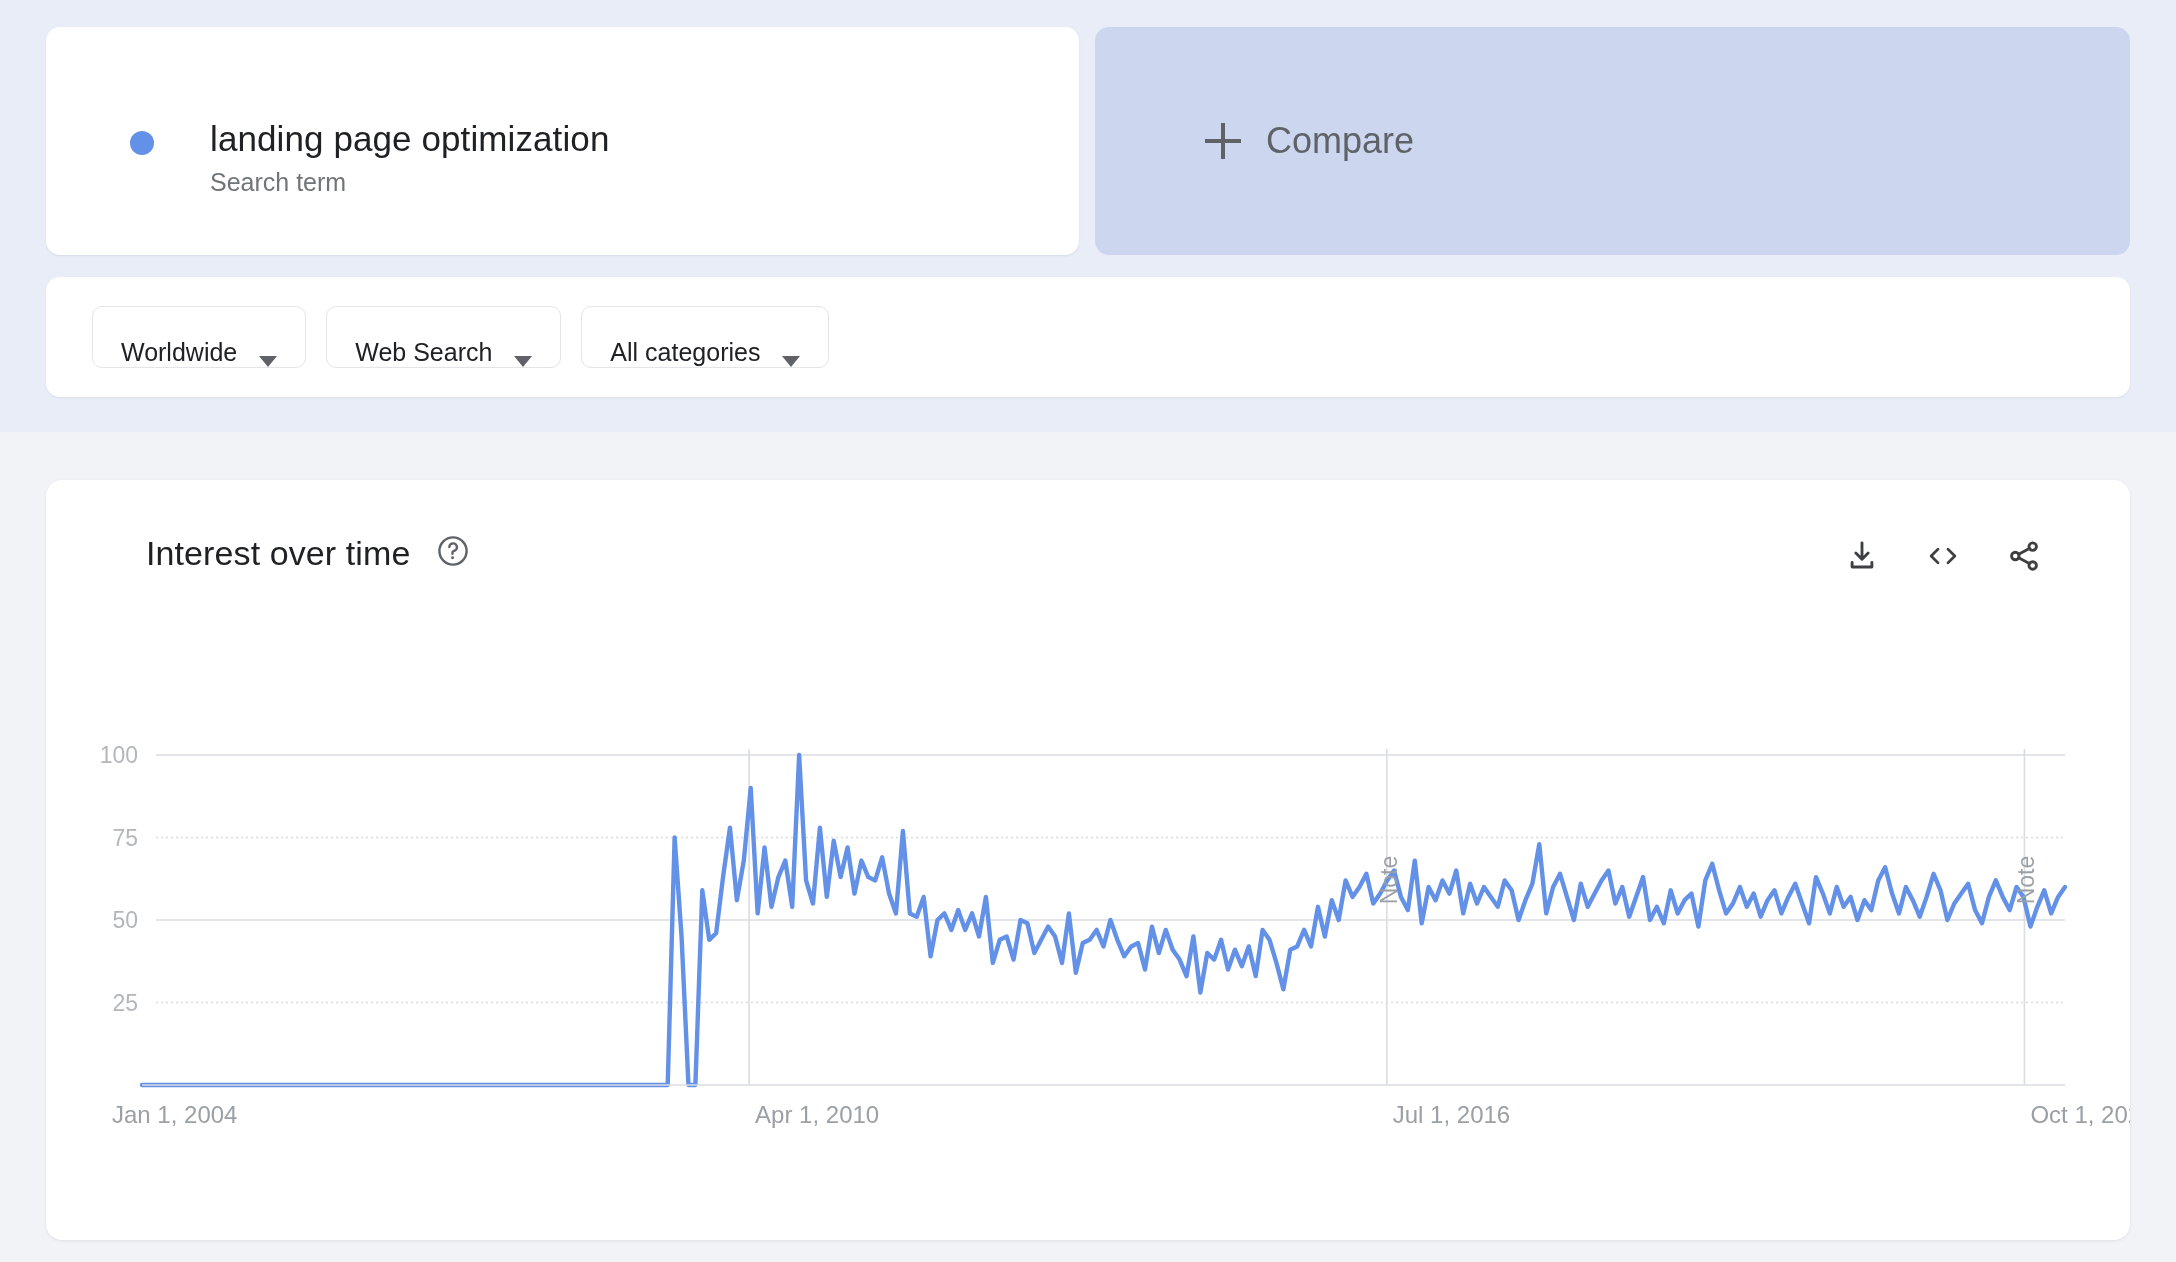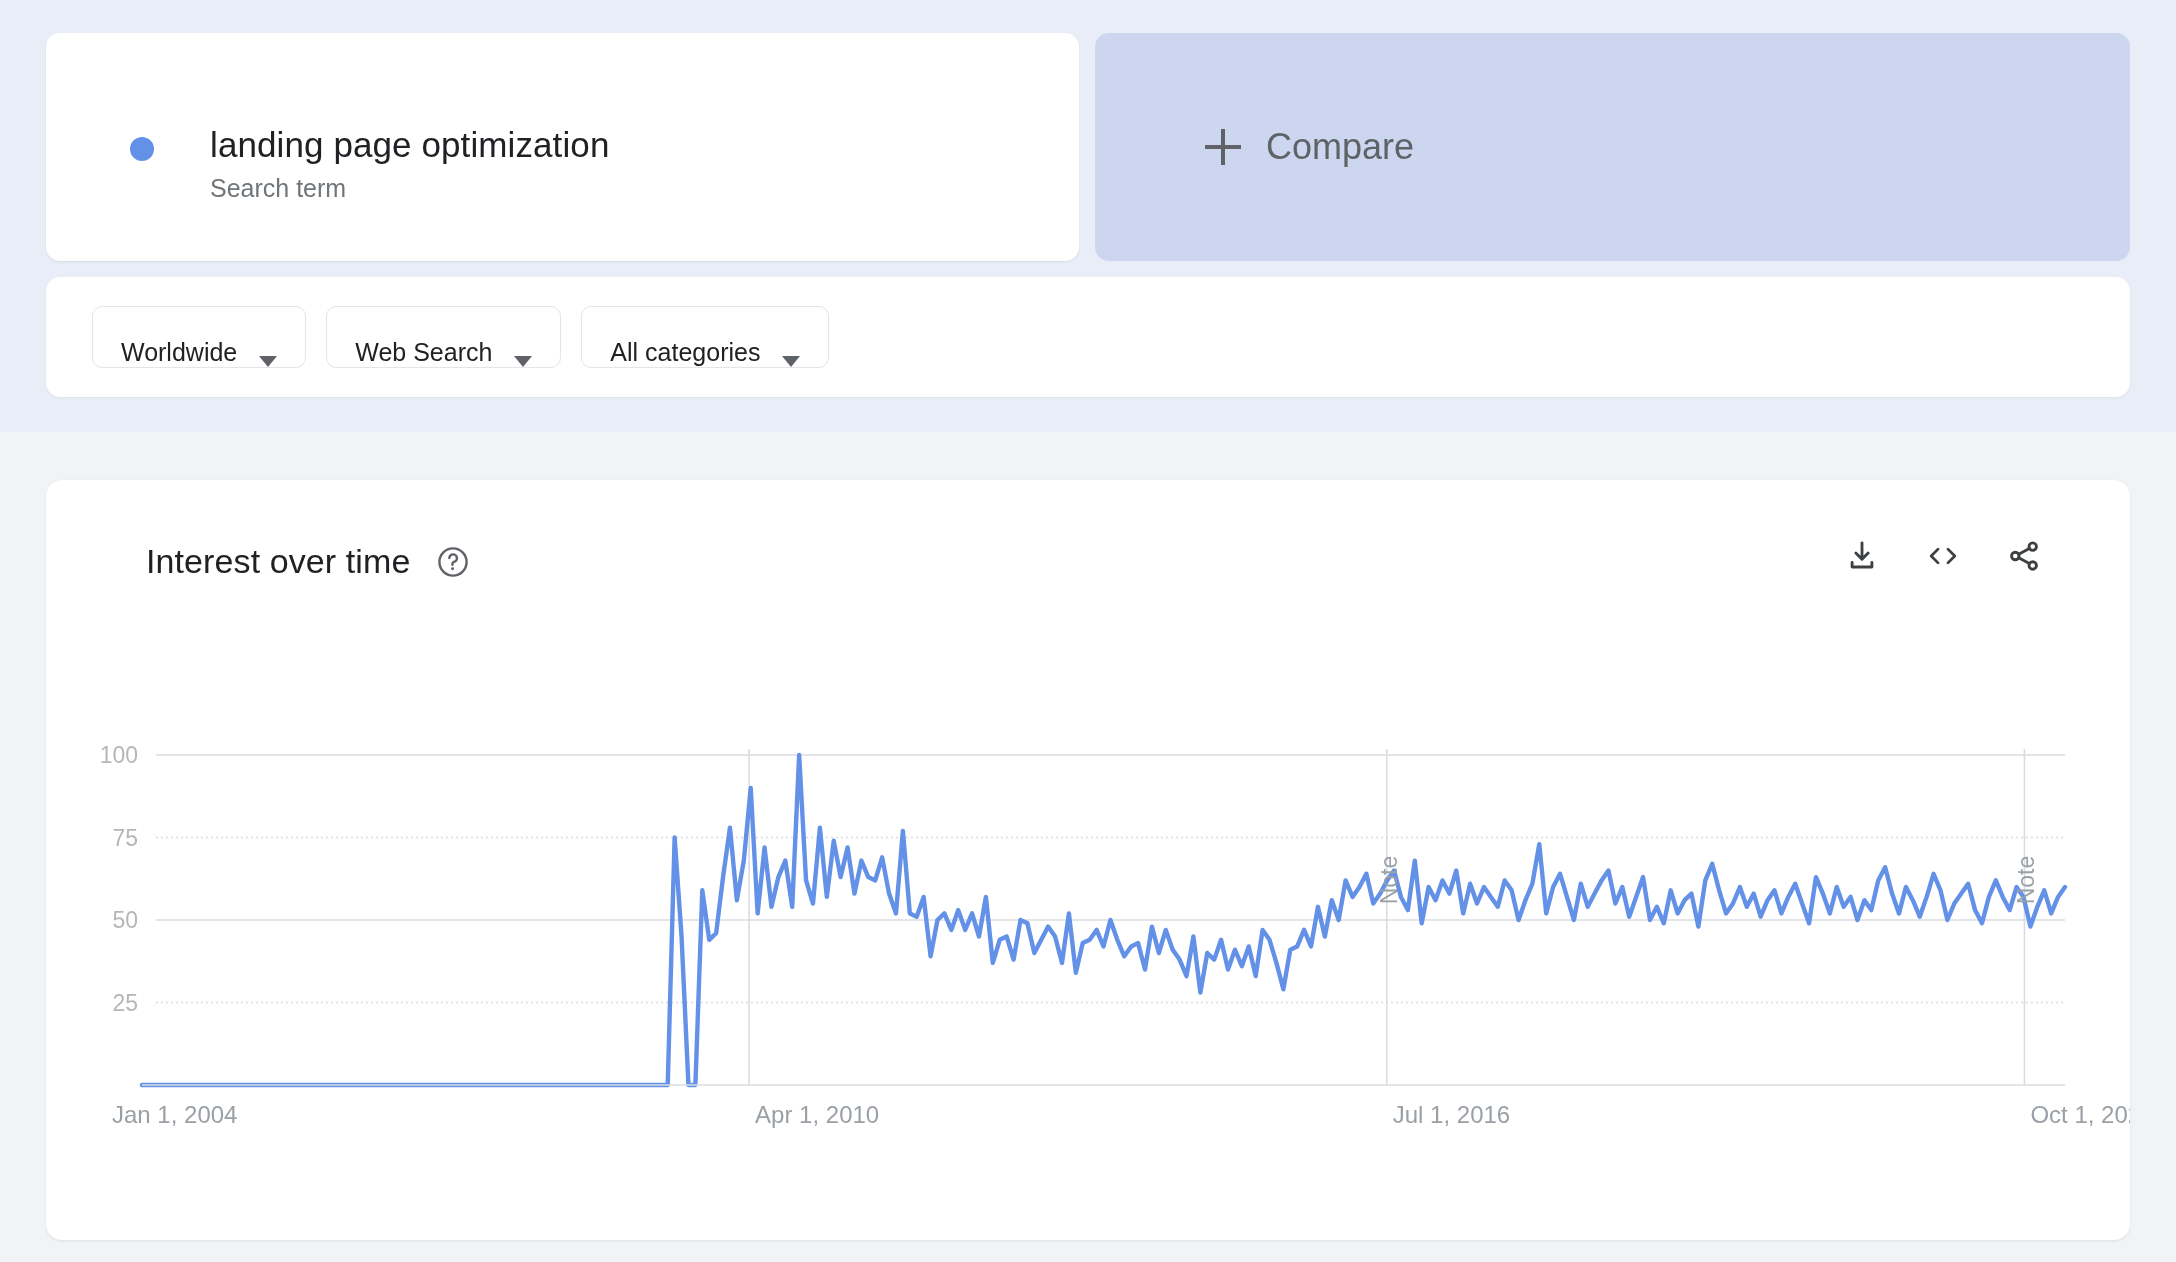--- a/index.html
+++ b/index.html
@@ -20,21 +20,21 @@
     background: #e8edf7;
   }
   #band-bottom {
     position: absolute; left: 0; top: 432px;
     width: 2176px; height: 830px;
     background: #f1f3f6;
   }
 
   
   #top-row {
-    position: absolute; left: 46px; top: 33px;
+    position: absolute; left: 46px; top: 27px;
     width: 2084px; height: 228px;
     display: flex;
   }
 
   #term-card {
     width: 1033px; height: 228px;
     background: #ffffff;
     border-radius: 14px;
     position: relative;
     box-shadow: 0 1px 2px rgba(60,64,67,0.10);
@@ -117,22 +117,22 @@
 
   
   #chart-card {
     position: absolute; left: 46px; top: 480px;
     width: 2084px; height: 760px;
     background: #ffffff;
     border-radius: 16px;
     box-shadow: 0 1px 3px rgba(60,64,67,0.10);
   }
   #chart-head {
-    position: absolute; left: 100px; top: 62px;
-    display: flex; align-items: center;
+    position: absolute; left: 100px; top: 54px;
+    display: flex; 
   }
   #chart-title {
     font-size: 34px; color: #202124;
     letter-spacing: 0.1px; white-space: nowrap;
   }
   #help-icon { margin-left: 26px; display: block; }
   #chart-actions {
     position: absolute; right: 88px; top: 58px;
     display: flex; align-items: center; gap: 44px;
   }

